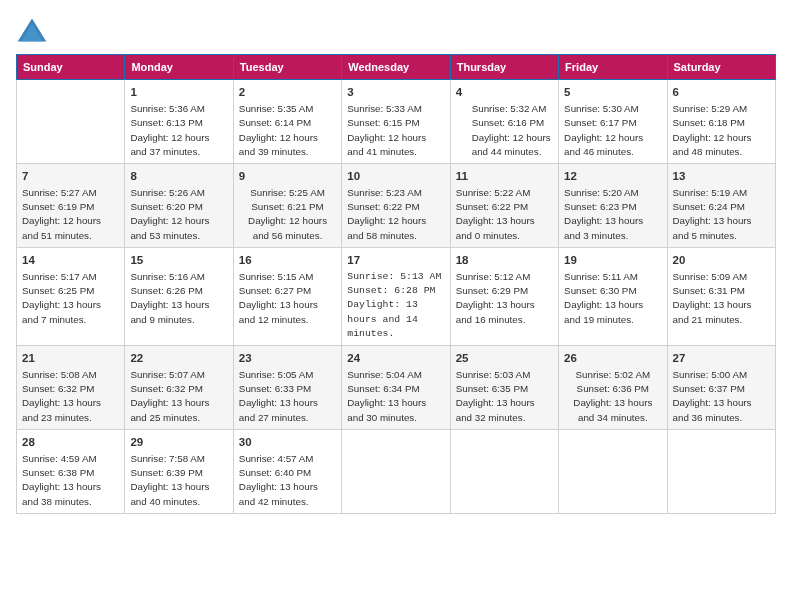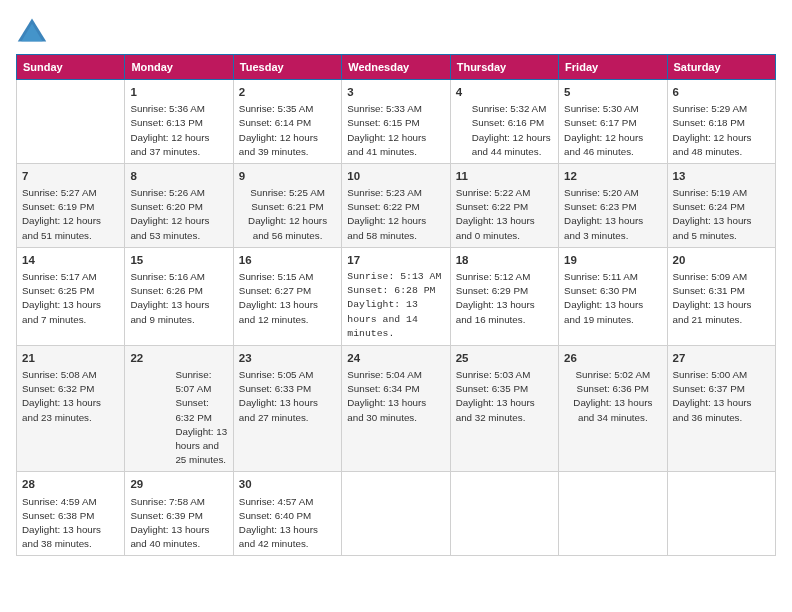--- a/index.html
+++ b/index.html
@@ -255,21 +255,21 @@
       </tr>
       <tr>
         <td>
           <span class="day-num">21</span>
           <div class="day-info" style="white-space: pre-line;">Sunrise: 5:08 AM
 Sunset: 6:32 PM
 Daylight: 13 hours and 23 minutes.</div>
         </td>
         <td>
           <span class="day-num">22</span>
-          <div class="day-info" style="white-space: pre-line; margin-left: 45px;">Sunrise: 5:07 AM
+          <div class="day-info" style="white-space: pre-line;">Sunrise: 5:07 AM
 Sunset: 6:32 PM
 Daylight: 13 hours and 25 minutes.</div>
         </td>
         <td>
           <span class="day-num">23</span>
           <div class="day-info" style="white-space: pre-line;">Sunrise: 5:05 AM
 Sunset: 6:33 PM
 Daylight: 13 hours and 27 minutes.</div>
         </td>
         <td>

